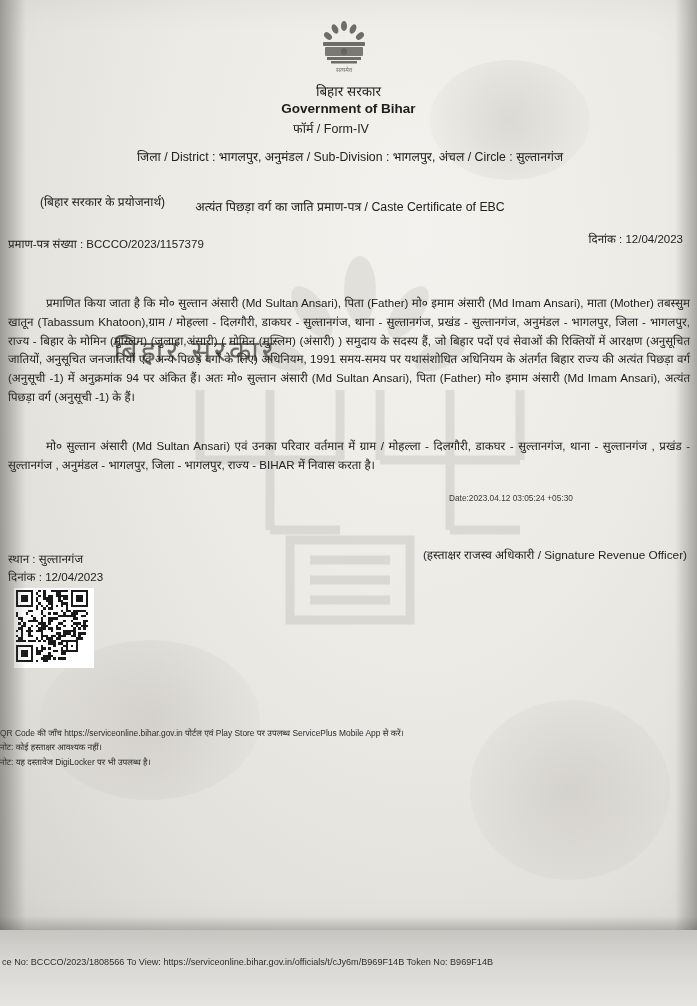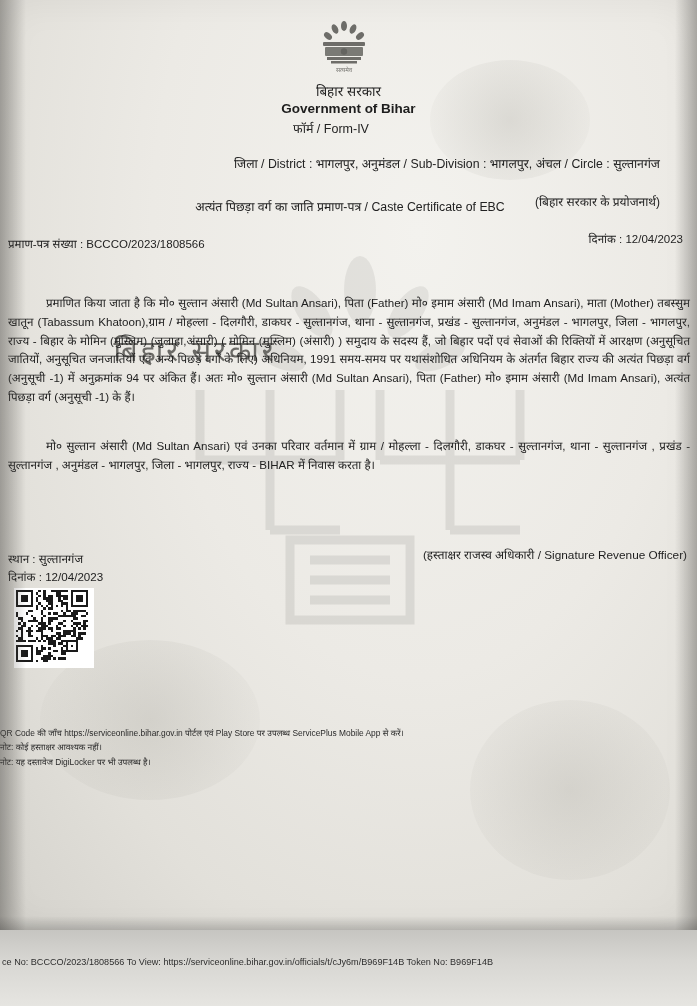--- a/index.html
+++ b/index.html
@@ -95,30 +95,30 @@
   }
   .t-head2 {
     position: absolute; left: 0; width: 697px; top: 101px;
     font-size: 13.5px; font-weight: bold; color: #1d1d1d;
   }
   .t-head3 {
     position: absolute; left: 0; width: 662px; top: 120px;
     font-size: 12.5px; color: #232323;
   }
   .t-district {
-    position: absolute; left: 40px; width: 620px; top: 155px;
-    font-size: 12.3px; color: #222; text-align: right;
+    position: absolute; left: 40px; width: 620px; top: 148px;
+    font-size: 12.3px; color: #222; text-align: center;
   }
   .t-title {
     position: absolute; left: 40px; width: 620px; top: 174px;
     font-size: 12.3px; color: #222; text-align: center; margin-top: 24px;
   }
   .t-sub {
     position: absolute; left: 40px; width: 620px; top: 193px;
-    font-size: 12px; color: #222; text-align: right;
+    font-size: 12px; color: #222; text-align: left;
   }
   .t-certno {
     position: absolute; left: 8px; top: 236px;
     font-size: 11.5px; color: #222;
   }
   .t-date-top {
     position: absolute; right: 14px; top: 231px;
     font-size: 11.5px; color: #222;
   }
   .para {
@@ -247,30 +247,31 @@
 
     <div class="t-head1 center">बिहार सरकार</div>
     <div class="t-head2 center">Government of Bihar</div>
     <div class="t-head3 center">फॉर्म / Form-IV</div>
 
     <div class="t-district">जिला / District : भागलपुर, अनुमंडल / Sub-Division : भागलपुर, अंचल / Circle : सुल्तानगंज</div>
     <div class="t-title">अत्यंत पिछड़ा वर्ग का जाति प्रमाण-पत्र / Caste Certificate of EBC</div>
     <div class="t-sub">(बिहार सरकार के प्रयोजनार्थ)</div>
 
     <div class="t-certno">
-      <span>प्रमाण-पत्र संख्या : </span><span>BCCCO/2023/1808566</span>
+      <span>प्रमाण-पत्र संख्या : </span><span>BCCCO/2023/1157379</span>
     </div>
     <div class="t-date-top">
       <span>दिनांक : </span><span>12/04/2023</span>
     </div>
 
     <div class="para para1" style="text-indent:38px;">प्रमाणित किया जाता है कि मो० सुल्तान अंसारी (Md Sultan Ansari), पिता (Father) मो० इमाम अंसारी (Md Imam Ansari), माता (Mother) तबस्सुम खातून (Tabassum Khatoon),ग्राम / मोहल्ला - दिलगौरी, डाकघर - सुल्तानगंज, थाना - सुल्तानगंज, प्रखंड - सुल्तानगंज, अनुमंडल - भागलपुर, जिला - भागलपुर, राज्य - बिहार के मोमिन (मुस्लिम) (जुलाहा,अंसारी) ( मोमिन (मुस्लिम) (अंसारी) ) समुदाय के सदस्य हैं, जो बिहार पदों एवं सेवाओं की रिक्तियों में आरक्षण (अनुसूचित जातियों, अनुसूचित जनजातियों एवं अन्य पिछड़े वर्गों के लिए) अधिनियम, 1991 समय-समय पर यथासंशोधित अधिनियम के अंतर्गत बिहार राज्य की अत्यंत पिछड़ा वर्ग (अनुसूची -1) में अनुक्रमांक 94 पर अंकित हैं। अतः मो० सुल्तान अंसारी (Md Sultan Ansari), पिता (Father) मो० इमाम अंसारी (Md Imam Ansari), अत्यंत पिछड़ा वर्ग (अनुसूची -1) के हैं।</div>
     <div class="para para2" style="text-indent:38px;">मो० सुल्तान अंसारी (Md Sultan Ansari) एवं उनका परिवार वर्तमान में ग्राम / मोहल्ला - दिलगौरी, डाकघर - सुल्तानगंज, थाना - सुल्तानगंज , प्रखंड - सुल्तानगंज , अनुमंडल - भागलपुर, जिला - भागलपुर, राज्य - BIHAR में निवास करता है।</div>
 
     <div class="sig-block">
+      <div>Date:2023.04.12 03:05:24 +05:30</div>
     </div>
 
     <div class="t-place">
       <span>स्थान : </span><span>सुल्तानगंज</span>
     </div>
     <div class="t-date-bottom">
       <span>दिनांक : </span><span>12/04/2023</span>
     </div>
     <div class="t-signline">(हस्ताक्षर राजस्व अधिकारी / Signature Revenue Officer)</div>
 

